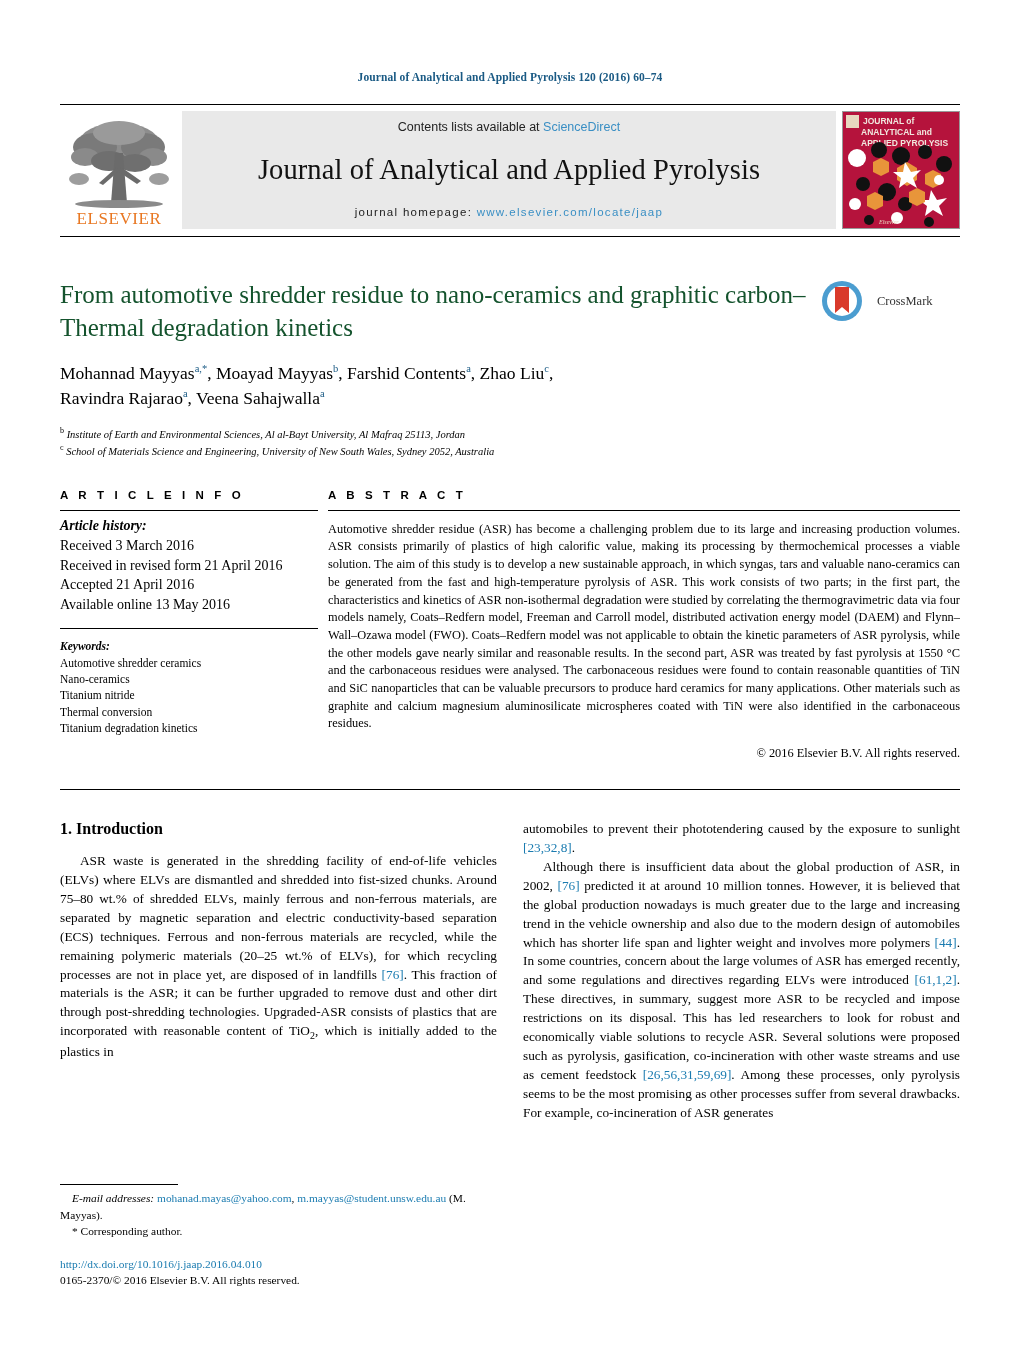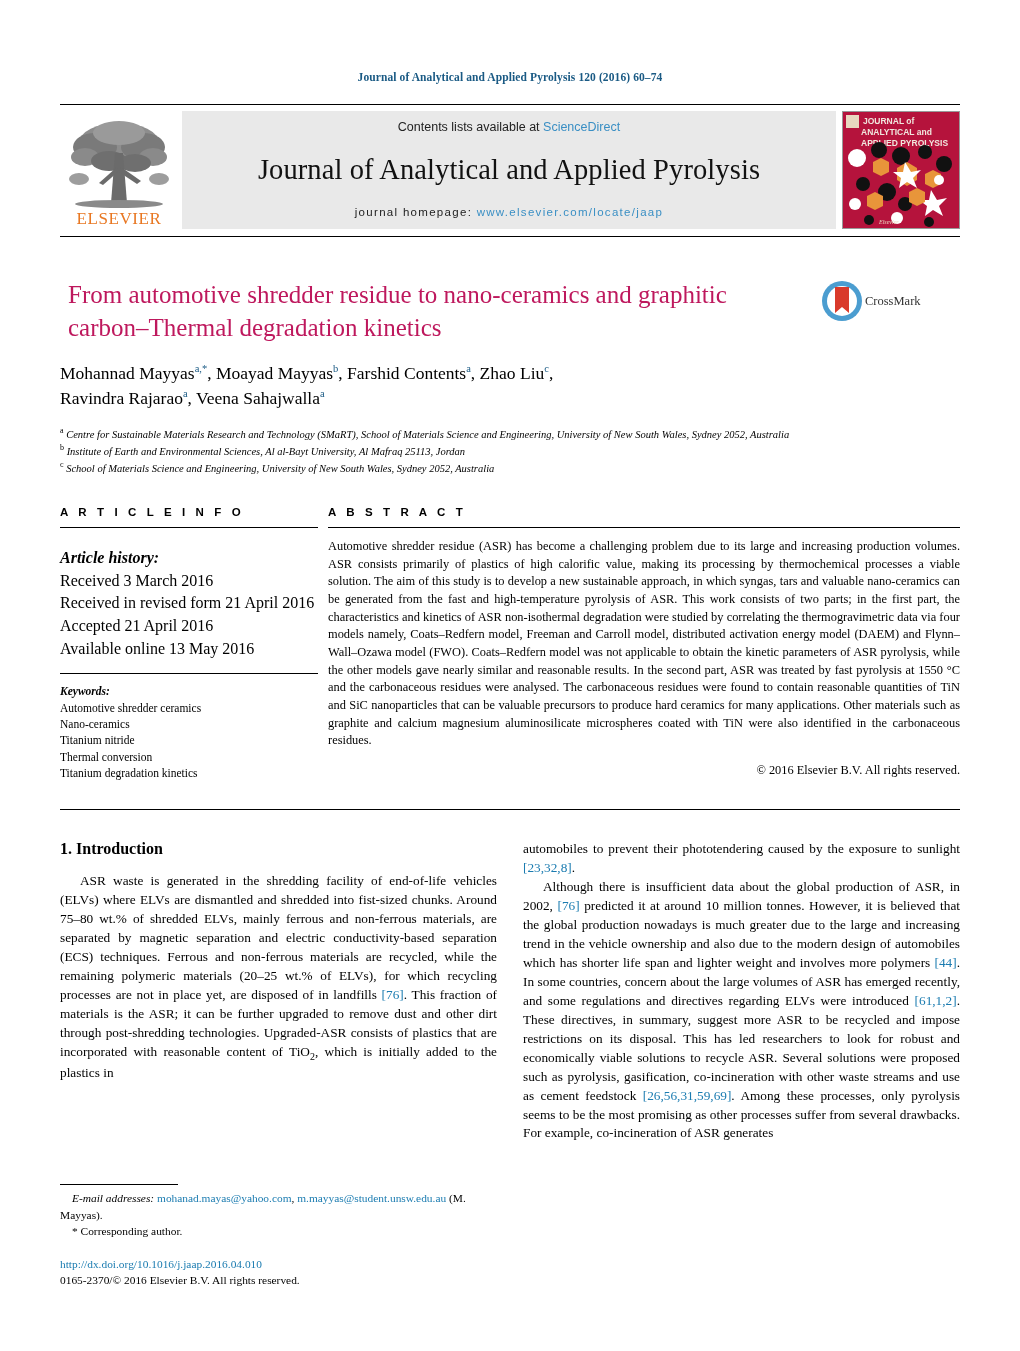--- a/index.html
+++ b/index.html
@@ -120,42 +120,42 @@
   .title-block {
     margin-top: 42px;
     position: relative;
     padding-right: 150px;
   }
   .article-title {
     font-family: "Liberation Serif", serif;
     font-size: 25px;
     line-height: 1.30;
     font-weight: normal;
-    margin: 8px;
-    color: #be185d;
+    margin: 0;
+    color: #14532d;
   }
   .authors {
     font-size: 17.5px;
     line-height: 1.45;
     margin-top: 17px;
   }
   .authors sup {
     font-size: 10.5px;
     color: #1a5a84;
     vertical-align: super;
   }
   .crossmark {
     position: absolute;
     right: 0;
     top: -6px;
     width: 140px;
     height: 56px;
     display: flex;
     align-items: center;
-    gap: 1px;
+    gap: 13px;
   }
   .crossmark-label {
     font-family: "Liberation Serif", serif;
     font-size: 12.5px;
     color: #333;
   }
 
   .affiliations {
     margin-top: 13px;
     font-size: 10.5px;
@@ -186,22 +186,22 @@
     font-size: 11.5px;
     font-weight: bold;
     letter-spacing: 3.6px;
     color: #000;
   }
   .hr-thin {
     border-top: 0.9px solid #000;
     margin-top: 9px;
   }
   .hist {
-    margin-top: 19px;
-    font-size: 16px;
+    margin-top: 5px;
+    font-size: 14px;
     line-height: 1.42;
   }
   .hist .lbl, .kw .lbl {
     font-style: italic;
     font-weight: bold;
   }
   .hr-thin2 {
     border-top: 0.9px solid #000;
     margin-top: 13px;
   }
@@ -365,21 +365,20 @@
     </div>
 
     <h1 class="article-title">From automotive shredder residue to nano-ceramics and graphitic carbon–Thermal degradation kinetics</h1>
 
     <div class="authors">
       <span>Mohannad Mayyas</span><sup>a,*</sup><span>, Moayad Mayyas</span><sup>b</sup><span>, Farshid Contents</span><sup>a</sup><span>, Zhao Liu</span><sup>c</sup><span>,</span><br>
       <span>Ravindra Rajarao</span><sup>a</sup><span>, Veena Sahajwalla</span><sup>a</sup>
     </div>
 
     <div class="affiliations">
-      <div><sup>a</sup> <span>Centre for Sustainable Materials Research and Technology (SMaRT), School of Materials Science and Engineering, University of New South Wales, Sydney 2052, Australia</span></div>
       <div><sup>b</sup> <span>Institute of Earth and Environmental Sciences, Al al-Bayt University, Al Mafraq 25113, Jordan</span></div>
       <div><sup>c</sup> <span>School of Materials Science and Engineering, University of New South Wales, Sydney 2052, Australia</span></div>
     </div>
   </div>
 
   <div class="info-abstract">
 
     <div class="col-info">
       <div class="sec-head">A R T I C L E   I N F O</div>
       <div class="hr-thin"></div>

